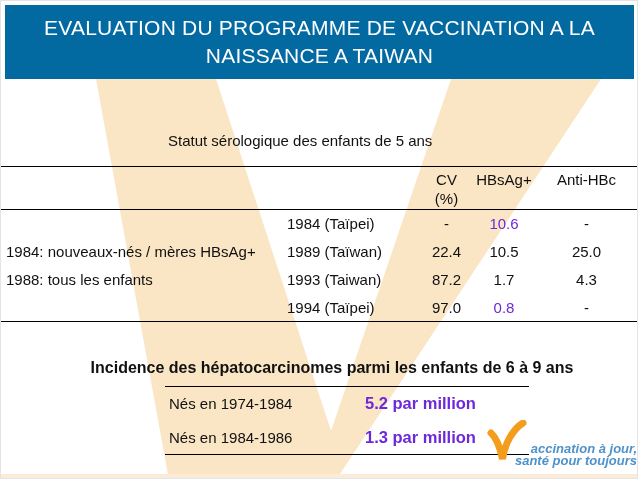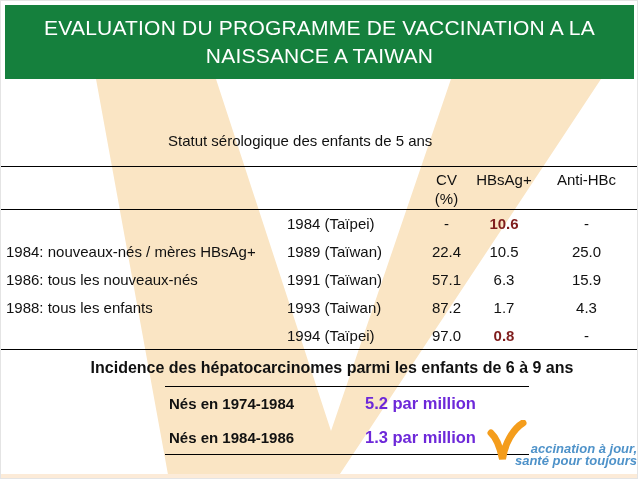--- a/index.html
+++ b/index.html
@@ -16,21 +16,21 @@
   }
   
   .watermark { position:absolute; left:0; top:0; width:638px; height:479px; }
   .bottom-strip {
     position:absolute; left:0; bottom:0; width:638px; height:4px;
     background:#fcebd8;
   }
   
   .header-band {
     position:absolute; top:4px; left:4px; width:629px; height:74px;
-    background:#15803d;
+    background:#0369a1;
     color:#ffffff;
     text-align:center;
     padding-top:9px;
     box-sizing:border-box;
   }
   .header-band .title-line {
     font-size:21px;
     line-height:28px;
     font-weight:400;
     letter-spacing:0.2px;
@@ -53,37 +53,37 @@
   .sero-table thead th {
     font-weight:400; text-align:center; vertical-align:top;
     padding-top:3px; line-height:19px;margin-top:48px;
   }
   .sero-table thead { border-bottom:1.5px solid #000; }
   .sero-table tbody tr { height:28px; }
   .sero-table td { vertical-align:middle; padding:0; }
   .cell-label { text-align:left; padding-left:5px !important; }
   .cell-year  { text-align:left; padding-left:4px !important; }
   .cell-num   { text-align:center; }
-  .red { color:#7f1d1d; font-weight:bold; }
+  .red { color:#6d28d9; font-weight:normal; }
   
   .inc-title {
     position:absolute; top:358px; left:12px; width:638px;
     text-align:center;
     font-size:16px; font-weight:bold;
   }
   .inc-table {
     position:absolute; top:385px; left:164px;
     width:364px;
     border-top:1.5px solid #000;
     border-bottom:1.5px solid #000;
     font-size:15px;
   }
   .inc-table tr { height:34px; }
   .inc-table td { vertical-align:middle; }
-  .inc-label { text-align:left; padding-left:4px;font-weight:bold; }
+  .inc-label { text-align:left; padding-left:4px; }
   .inc-value { text-align:left; padding-left:4px; color:#6d28d9; font-weight:bold; font-size:16.5px; }
   
   .logo {
     position:absolute; left:486px; top:419px;
     width:152px; height:56px;
   }
   .logo-check { position:absolute; left:0; top:0; }
   .logo-text {
     position:absolute; right:2px; top:23px;
     text-align:right;
@@ -141,27 +141,20 @@
         <td class="cell-num">-</td>
       </tr>
       <tr>
         <td class="cell-label">1984: nouveaux-nés / mères HBsAg+</td>
         <td class="cell-year">1989 (Taïwan)</td>
         <td class="cell-num">22.4</td>
         <td class="cell-num">10.5</td>
         <td class="cell-num">25.0</td>
       </tr>
       <tr>
-        <td class="cell-label">1986: tous les nouveaux-nés</td>
-        <td class="cell-year">1991 (Taïwan)</td>
-        <td class="cell-num">57.1</td>
-        <td class="cell-num">6.3</td>
-        <td class="cell-num">15.9</td>
-      </tr>
-      <tr>
         <td class="cell-label">1988: tous les enfants</td>
         <td class="cell-year">1993 (Taiwan)</td>
         <td class="cell-num">87.2</td>
         <td class="cell-num">1.7</td>
         <td class="cell-num">4.3</td>
       </tr>
       <tr>
         <td class="cell-label"></td>
         <td class="cell-year">1994 (Taïpei)</td>
         <td class="cell-num">97.0</td>

